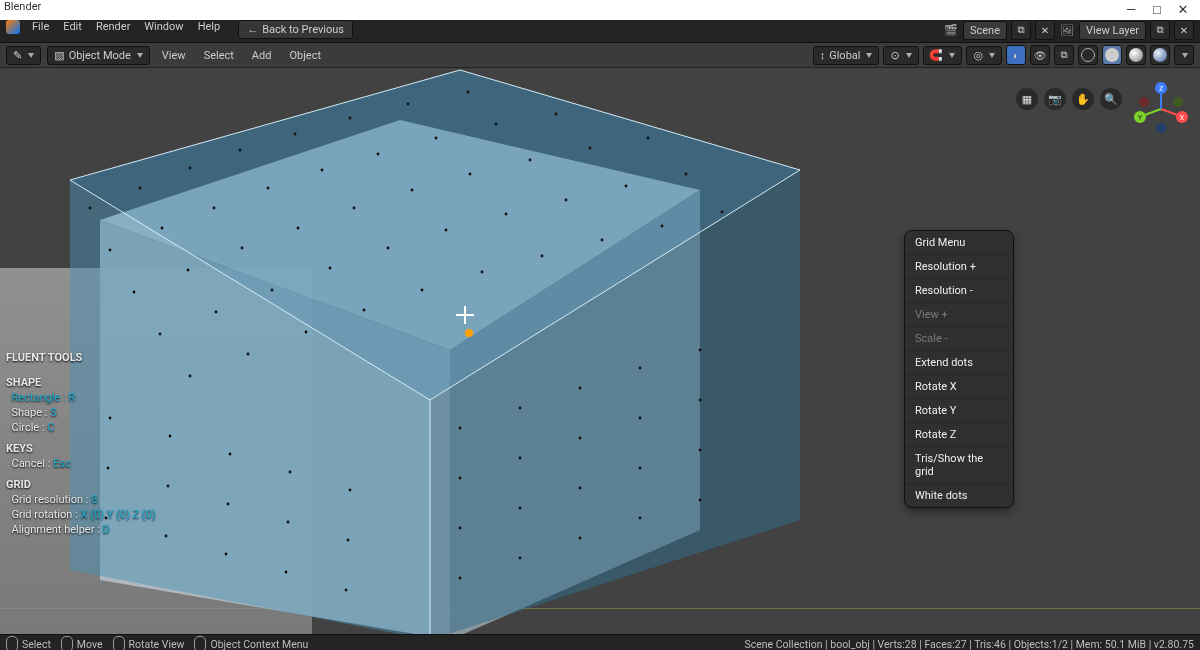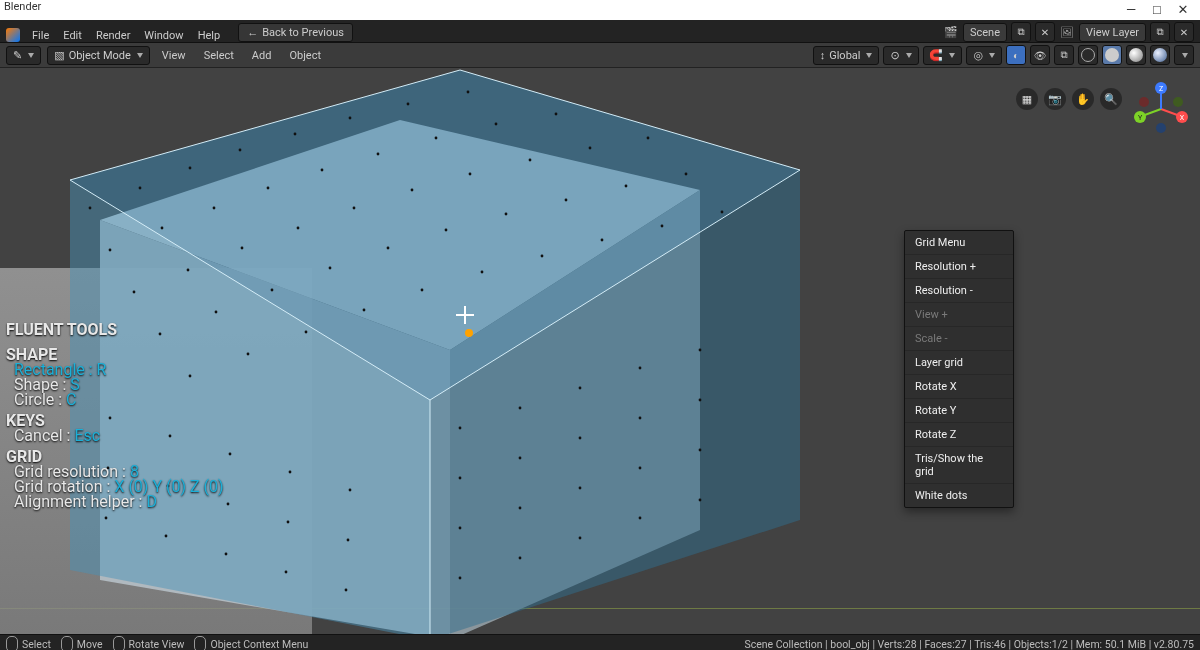--- a/index.html
+++ b/index.html
@@ -1,21 +1,21 @@
 <!DOCTYPE html>
 <html><head>
 <meta charset="utf-8">
 <style>
 html,body{margin:0;padding:0;width:1200px;height:650px;overflow:hidden;font-family:-apple-system,BlinkMacSystemFont,"Segoe UI",Roboto,Arial,sans-serif;background:#424242;color:#d8d8d8;font-size:11px;user-select:none}
 
 .titlebar{height:20px;background:#fff;color:#333;display:flex;align-items:flex-start;padding:0 4px;font-size:11px}
 .titlebar .spacer{flex:1}
 .titlebar .winbtn{width:26px;text-align:center;font-size:13px;line-height:20px}
 
-.topbar{height:22px;background:#232323;display:flex;align-items:flex-end;padding:0 6px;gap:2px;border-bottom:1px solid #111}
+.topbar{height:22px;background:#232323;display:flex;align-items:flex-start;padding:0 6px;gap:2px;border-bottom:1px solid #111}
 .topbar .logo{width:14px;height:14px;border-radius:3px;background:linear-gradient(135deg,#ff7a00,#0077ff);margin-right:4px}
 .topbar .menu{padding:0 6px;color:#ccc}
 .topbar .back{margin-left:10px;background:#363636;border:1px solid #111;border-radius:3px;padding:2px 8px;color:#ccc;display:flex;align-items:center;gap:4px}
 .topbar .sceneblock{margin-left:auto;display:flex;align-items:center;gap:4px}
 .topbar .pill{background:#3a3a3a;border:1px solid #111;border-radius:3px;padding:2px 6px;color:#ccc}
 .topbar .icon{width:16px;height:16px;display:inline-flex;align-items:center;justify-content:center;color:#aaa}
 
 .toolbar{height:24px;background:#3b3b3b;display:flex;align-items:center;padding:0 6px;gap:6px;border-bottom:1px solid #222}
 .toolbar .seg{background:#2a2a2a;border:1px solid #111;border-radius:3px;padding:2px 6px;display:flex;align-items:center;gap:4px;color:#ccc}
 .toolbar .menu{padding:0 6px;color:#ccc}
@@ -26,27 +26,27 @@
 .dot.mat{background:radial-gradient(circle at 35% 35%,#fff,#7d7d7d)}
 .dot.rend{background:radial-gradient(circle at 35% 35%,#eaf0ff,#3f5f90)}
 .iconbtn{width:18px;height:18px;background:#2a2a2a;border:1px solid #111;border-radius:3px;display:flex;align-items:center;justify-content:center;color:#ccc;font-size:10px}
 .iconbtn.sm{width:18px;height:18px}
 
 .viewport{position:relative;width:1200px;height:566px;background:#424242;overflow:hidden}
 .horizonline{position:absolute;left:0;right:0;top:540px;height:1px;background:rgba(140,160,70,0.6)}
 .floorstrip{position:absolute;left:0;width:312px;top:200px;height:408px;background:linear-gradient(#aaa,#888);opacity:0.75}
 .cube{position:absolute;filter:drop-shadow(0 0 0 transparent)}
 .overlay-info{position:absolute;left:16px;top:8px;color:#e8e8e8;text-shadow:0 1px 2px #000;font-size:11px;line-height:14px}
-.overlay-tools{position:absolute;left:6px;top:248px;color:#e8e8e8;text-shadow:0 1px 2px #000;font-size:16px;line-height:15px}
+.overlay-tools{position:absolute;left:6px;top:276px;color:#e8e8e8;text-shadow:0 1px 2px #000;font-size:11px;line-height:15px}
 .overlay-tools .hdr{font-weight:bold;margin-top:6px}
 .overlay-tools .hot{color:#1bb0d8}
 .axis-gizmo{position:absolute;right:12px;top:14px;width:54px;height:54px}
 .gizmo-btns{position:absolute;right:78px;top:20px;display:flex;gap:6px}
 .gizmo-btns .b{width:22px;height:22px;border-radius:50%;background:rgba(34,34,34,0.75);display:flex;align-items:center;justify-content:center;font-size:11px;color:#ddd}
-.contextmenu{position:absolute;right:186px;top:162px;width:108px;background:#2f2f2f;border:1px solid #111;border-radius:2px;box-shadow:0 4px 10px rgba(0,0,0,0.4);font-size:11px;color:#eee}
+.contextmenu{position:absolute;right:186px;top:162px;width:108px;background:#2f2f2f;border:1px solid #111;border-radius:8px;box-shadow:0 4px 10px rgba(0,0,0,0.4);font-size:11px;color:#eee}
 .contextmenu .item{padding:5px 10px;border-bottom:1px solid #272727}
 .contextmenu .item:last-child{border-bottom:none}
 .contextmenu .item.disabled{color:#7a7a7a}
 .cursor-cross{position:absolute;left:456px;top:238px;width:18px;height:18px}
 .cursor-cross::before,.cursor-cross::after{content:"";position:absolute;background:#fff}
 .cursor-cross::before{left:8px;top:0;width:2px;height:18px}
 .cursor-cross::after{top:8px;left:0;height:2px;width:18px}
 .cursor3d{position:absolute;left:465px;top:261px;width:8px;height:8px;background:#ffa200;border-radius:50%}
 
 .statusbar{height:18px;background:#232323;display:flex;align-items:center;padding:0 6px;gap:10px;color:#bcbcbc;font-size:10.5px;border-top:1px solid #111}
@@ -276,21 +276,21 @@
     <text x="6" y="38" text-anchor="middle" fill="#222" font-size="7">Y</text>
     <text x="48" y="38" text-anchor="middle" fill="#fff" font-size="7">X</text>
   </svg>
 
   <div class="contextmenu" id="ctxmenu">
       <div class="item">Grid Menu</div>
       <div class="item">Resolution +</div>
       <div class="item">Resolution -</div>
       <div class="item disabled">View +</div>
       <div class="item disabled">Scale -</div>
-      <div class="item">Layer grid</div>
+      <div class="item">Extend dots</div>
       <div class="item">Rotate X</div>
       <div class="item">Rotate Y</div>
       <div class="item">Rotate Z</div>
       <div class="item">Tris/Show the grid</div>
       <div class="item">White dots</div>
     </div>
 </div>
 
 <div class="statusbar">
   <span class="seggrp">

